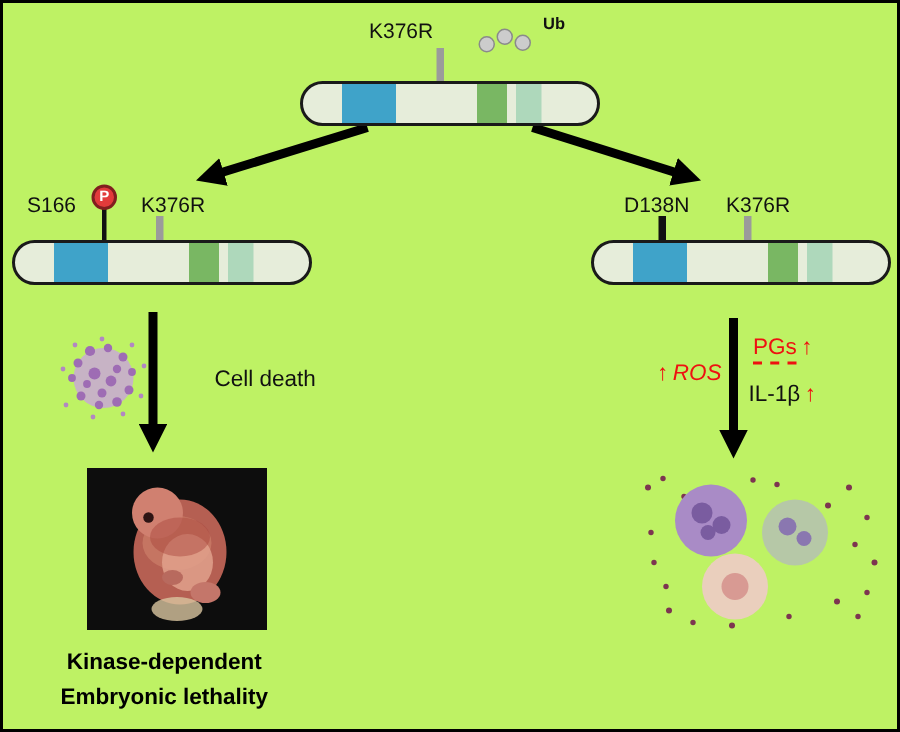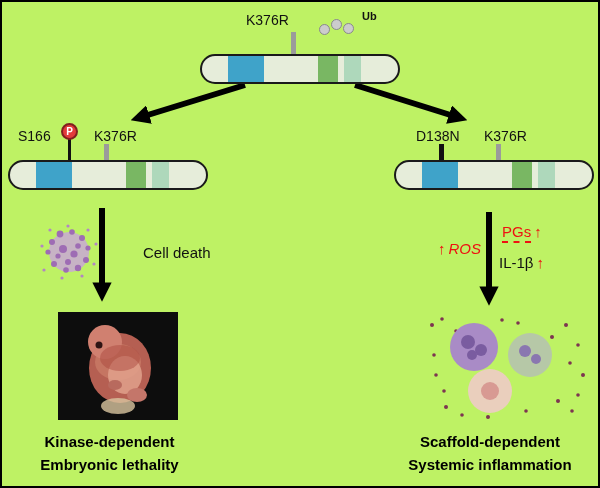--- a/index.html
+++ b/index.html
@@ -201,18 +201,14 @@
     </g>
     <circle cx="104" cy="40" r="22" fill="#b6c8a7"></circle>
     <g fill="#8a77b0">
       <circle cx="99" cy="36" r="6"></circle>
         <circle cx="110" cy="44" r="5"></circle>
     </g>
     <circle cx="64" cy="76" r="22" fill="#ecccc2" opacity="0.95"></circle>
     <circle cx="64" cy="76" r="9" fill="#d89a93"></circle>
   </svg>
 
-  <div class="outcome" style="left:382px;width:212px;">
-    <div>Scaffold-dependent</div>
-    <div>Systemic inflammation</div>
-  </div>
 
 </div>
 
 </body></html>

